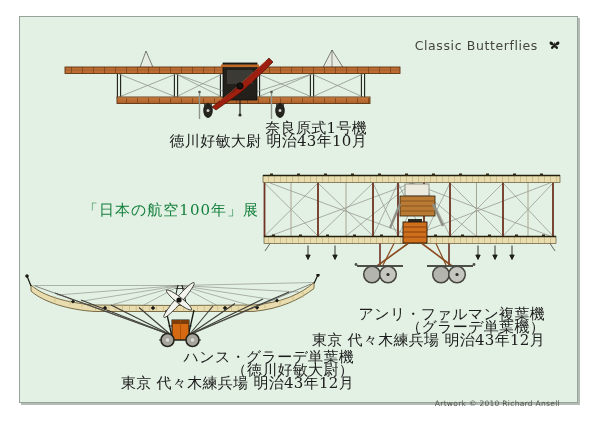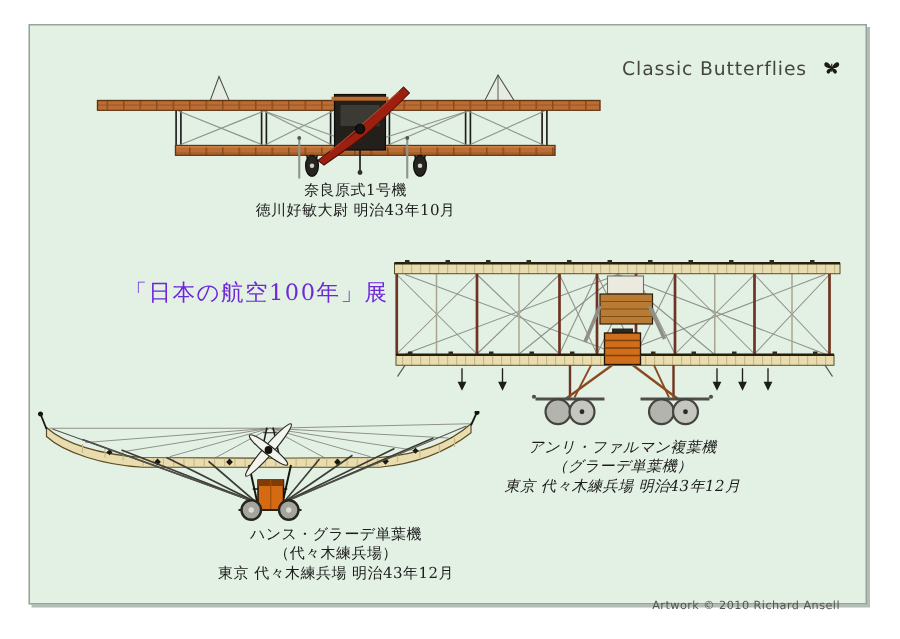--- a/index.html
+++ b/index.html
@@ -12,31 +12,31 @@
     position:absolute;left:19px;top:16px;width:557px;height:385px;
     background:#e3f1e4;border:1px solid #98a29c;
     box-shadow:2px 2px 0 0 #b3bcb5;
   }
   .series-title{
     position:absolute;top:38px;right:62px;
     font-size:12.5px;letter-spacing:0.6px;color:#45453f;
   }
   .butterfly{position:absolute;left:549px;top:40px;width:11px;height:10px;}
   .exhibition-title{
-    position:absolute;left:83px;top:186px;
+    position:absolute;left:83px;top:201px;
     font-family:"DejaVu Serif","Liberation Serif",serif;
-    font-size:15px;letter-spacing:1px;color:#6d28d9;
+    font-size:15px;letter-spacing:1px;color:#15803d;
   }
   .caption{
-    position:absolute;width:260px;text-align:center;
+    position:absolute;width:260px;text-align:right;
     font-family:"DejaVu Serif","Liberation Serif",serif;
-    font-size:10px;line-height:12.8px;color:#1c1c1c;letter-spacing:0.3px;
+    font-size:15px;line-height:12.8px;color:#1c1c1c;letter-spacing:0.3px;
   }
   .caption-1{left:107px;top:122px;}
-  .caption-2{left:285px;top:293px;font-style:italic;}
+  .caption-2{left:285px;top:308px;}
   .caption-3{left:94px;top:351px;}
   .credit{
     position:absolute;top:383px;right:40px;
     font-size:7.5px;letter-spacing:0.3px;color:#55554f;margin-top:16px;
   }
   .plane{position:absolute;}
   .plane-1{left:60px;top:48px;}
   .plane-2{left:250px;top:170px;}
   .plane-3{left:25px;top:274px;}
 </style>
@@ -334,18 +334,18 @@
   </div>
 
   <div class="caption caption-2">
     <div>アンリ・ファルマン複葉機</div>
     <div>（グラーデ単葉機）</div>
     <div>東京 代々木練兵場 明治43年12月</div>
   </div>
 
   <div class="caption caption-3">
     <div>ハンス・グラーデ単葉機</div>
-    <div>（代々木練兵場）</div>
+    <div>（徳川好敏大尉）</div>
     <div>東京 代々木練兵場 明治43年12月</div>
   </div>
 
   <div class="credit">Artwork © 2010 Richard Ansell</div>
 </div>
 
 </body></html>

